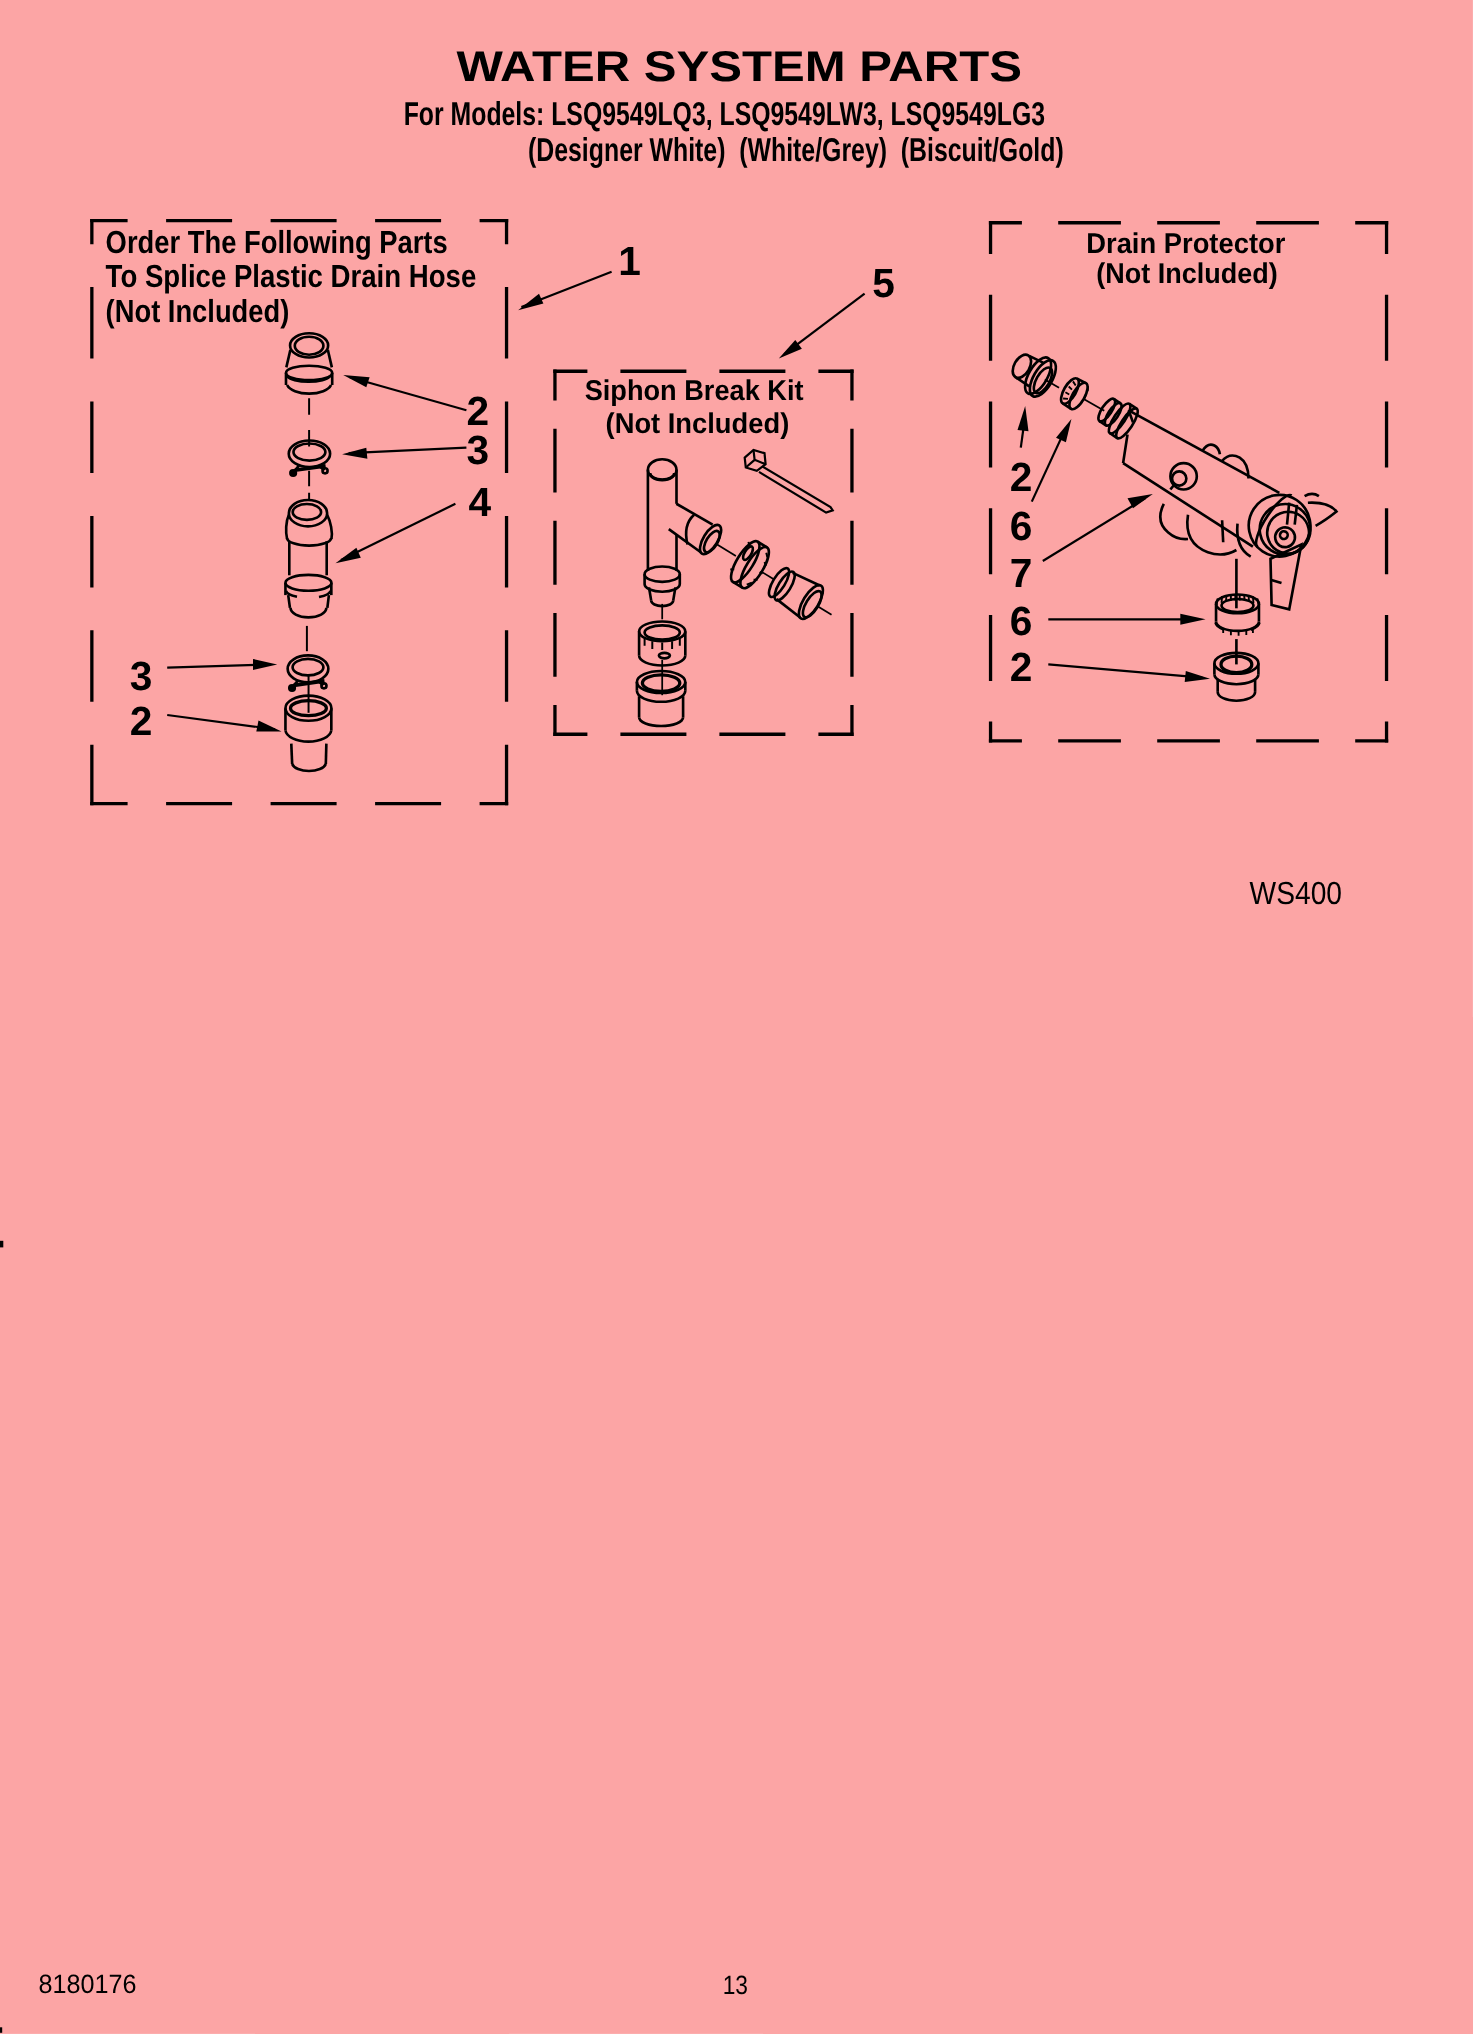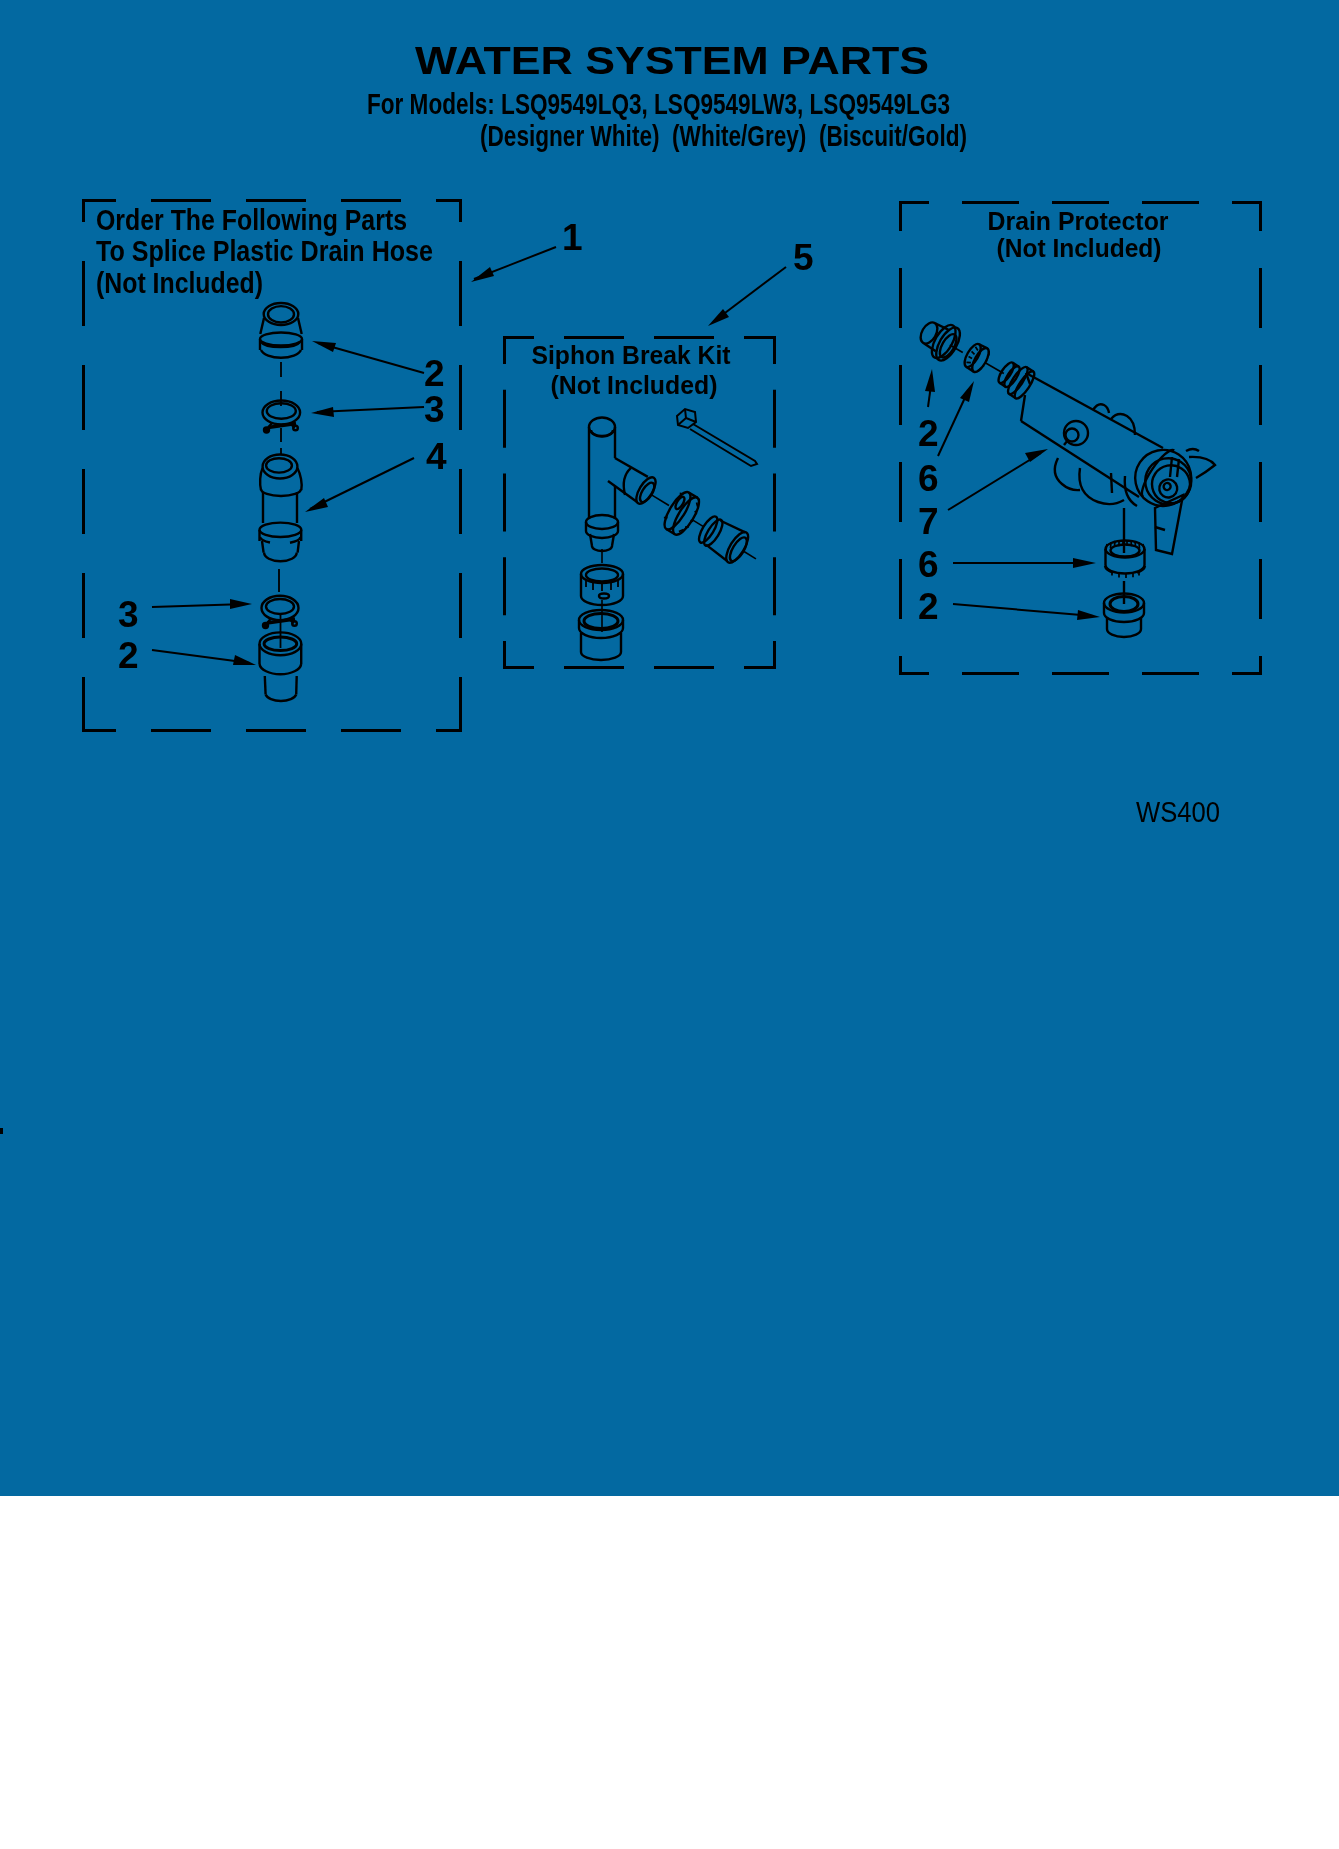--- a/index.html
+++ b/index.html
@@ -1,16 +1,16 @@
 <!DOCTYPE html>
 <html><head>
 <meta charset="utf-8">
 <style>
 html,body{margin:0;padding:0;background:#fff;}
-#page{position:relative;width:1339px;height:1496px;background:#0369a1;overflow:hidden;}
+#page{position:relative;width:1339px;height:1849px;background:#fca5a5;overflow:hidden;}
 svg{display:block;}
 text{font-family:"Liberation Sans",sans-serif;fill:#000;}
 .t{font-weight:bold;}
 </style>
 </head>
 <body>
 <div id="page">
 <svg width="1339" height="1849" viewBox="0 0 1339 1849">
 
 <text class="t" x="415" y="74" font-size="39" textLength="514" lengthAdjust="spacingAndGlyphs">WATER SYSTEM PARTS</text>

